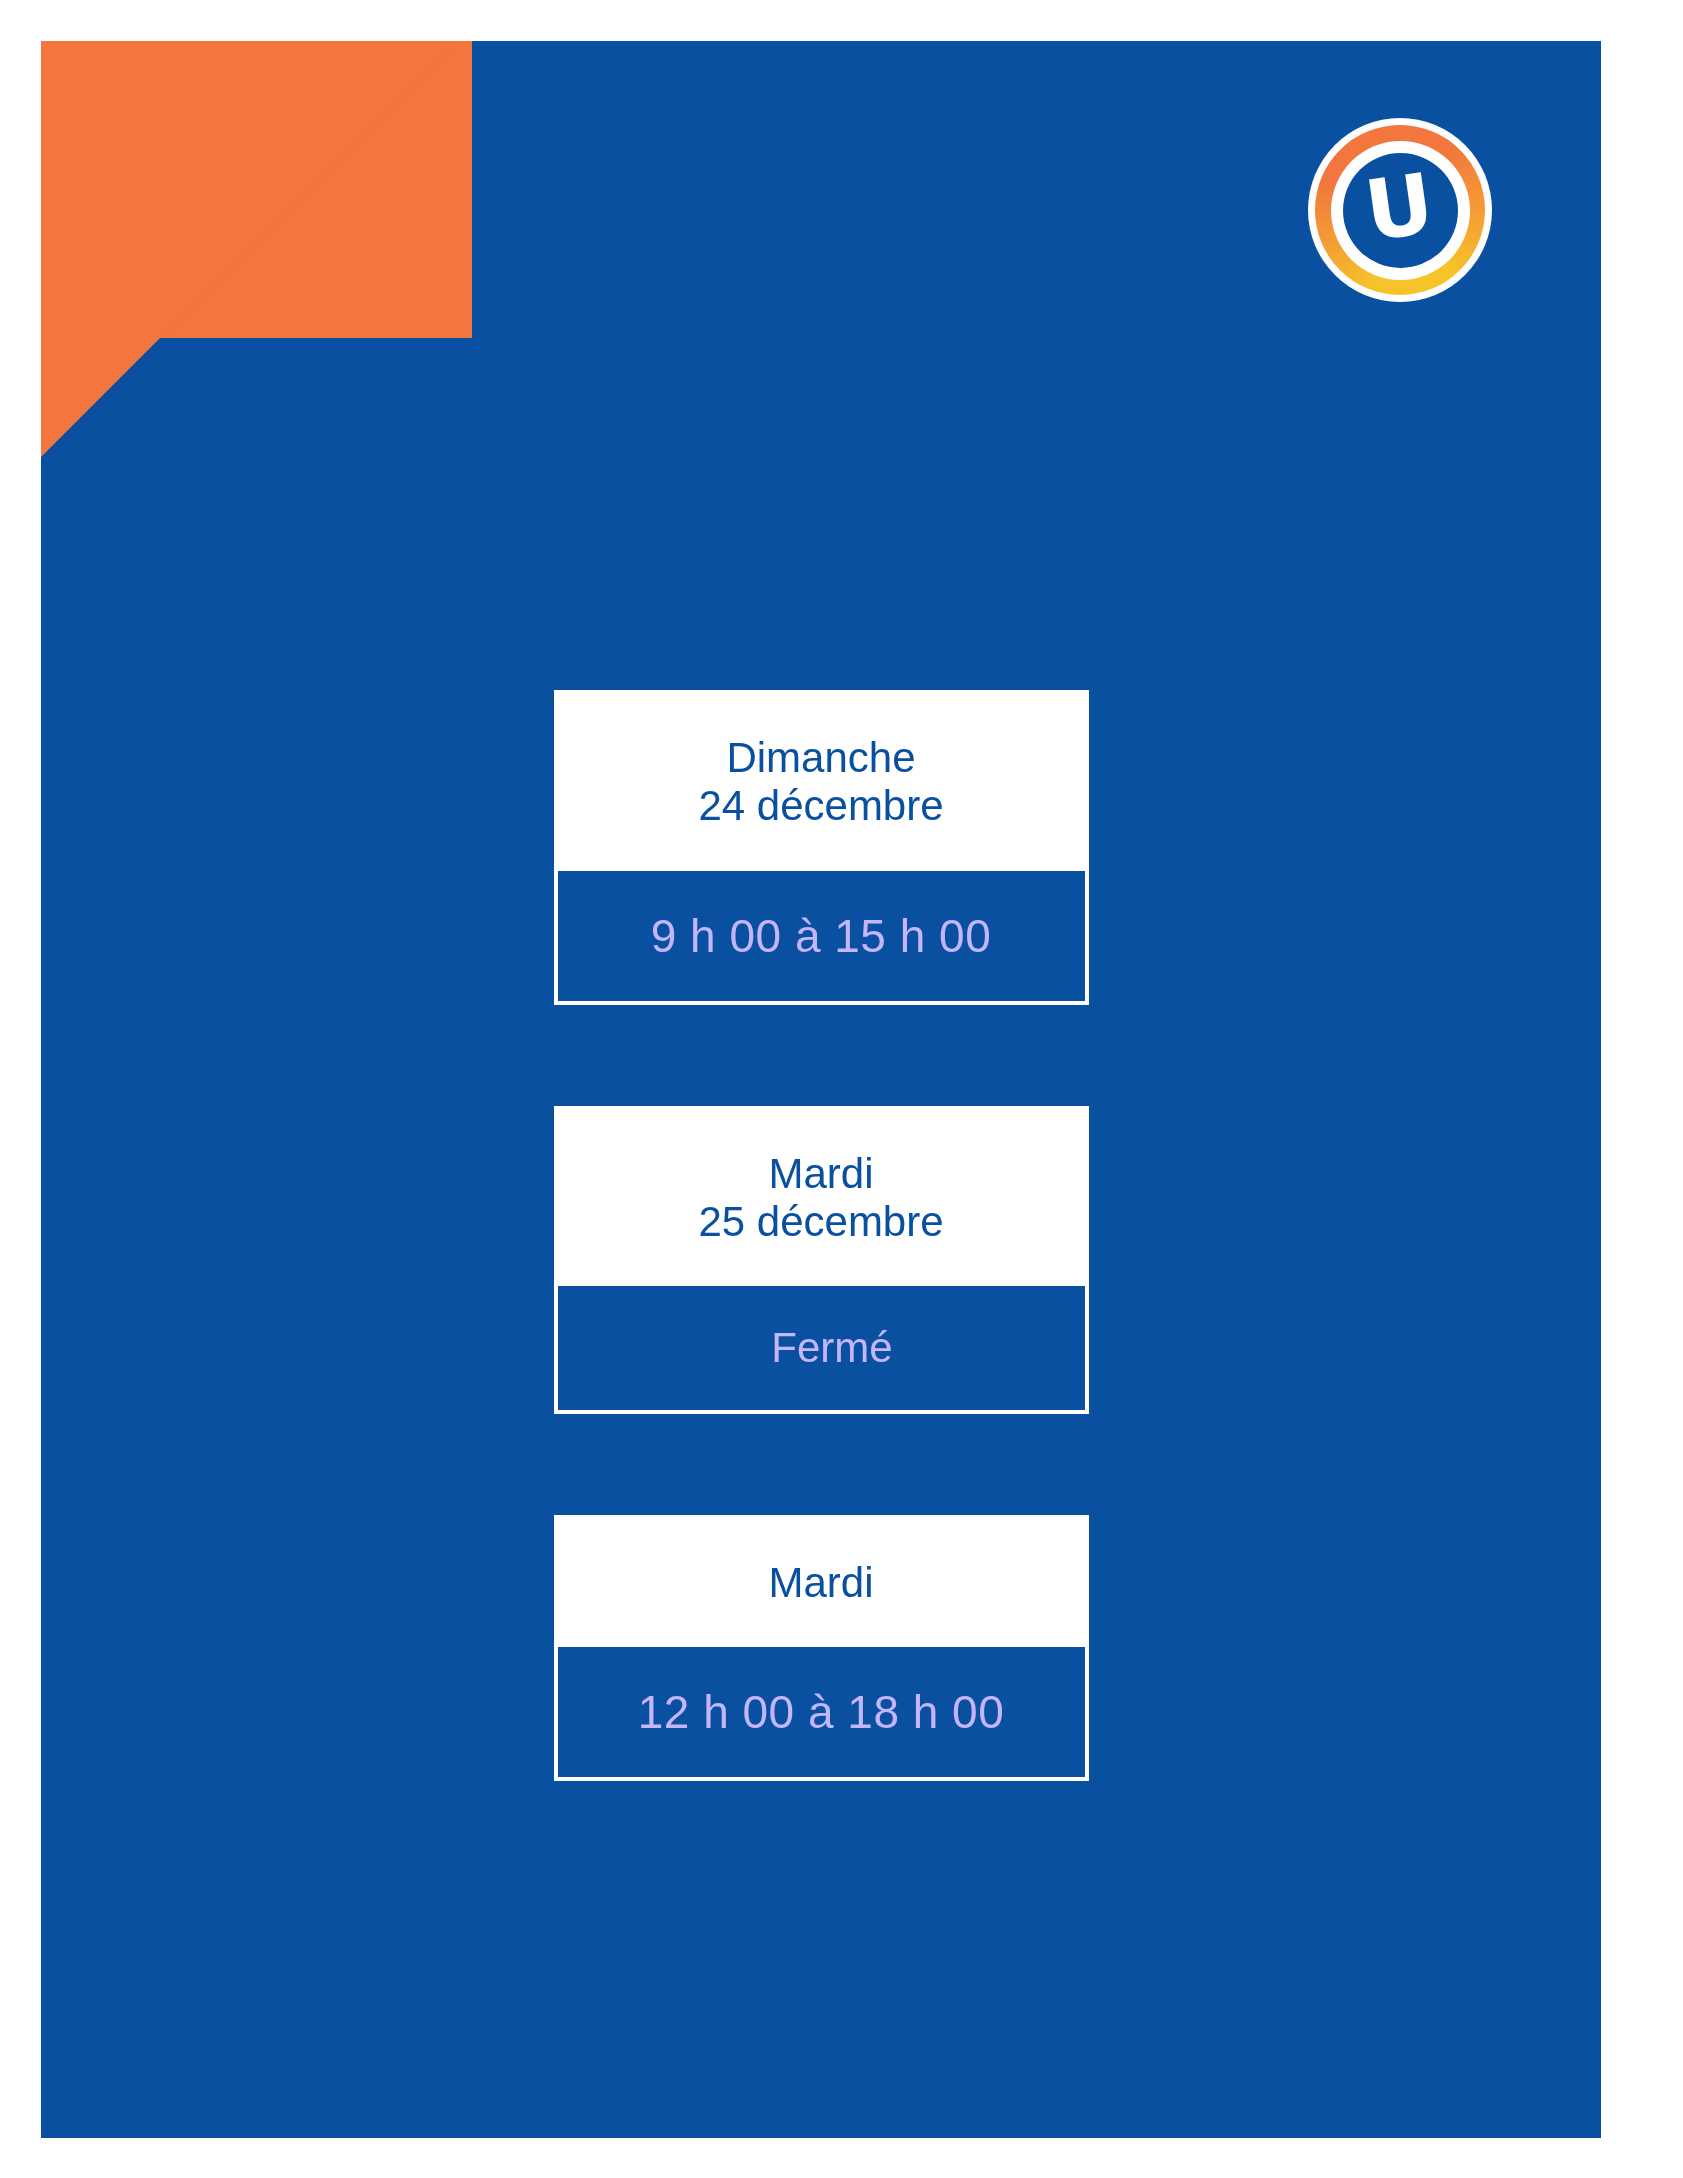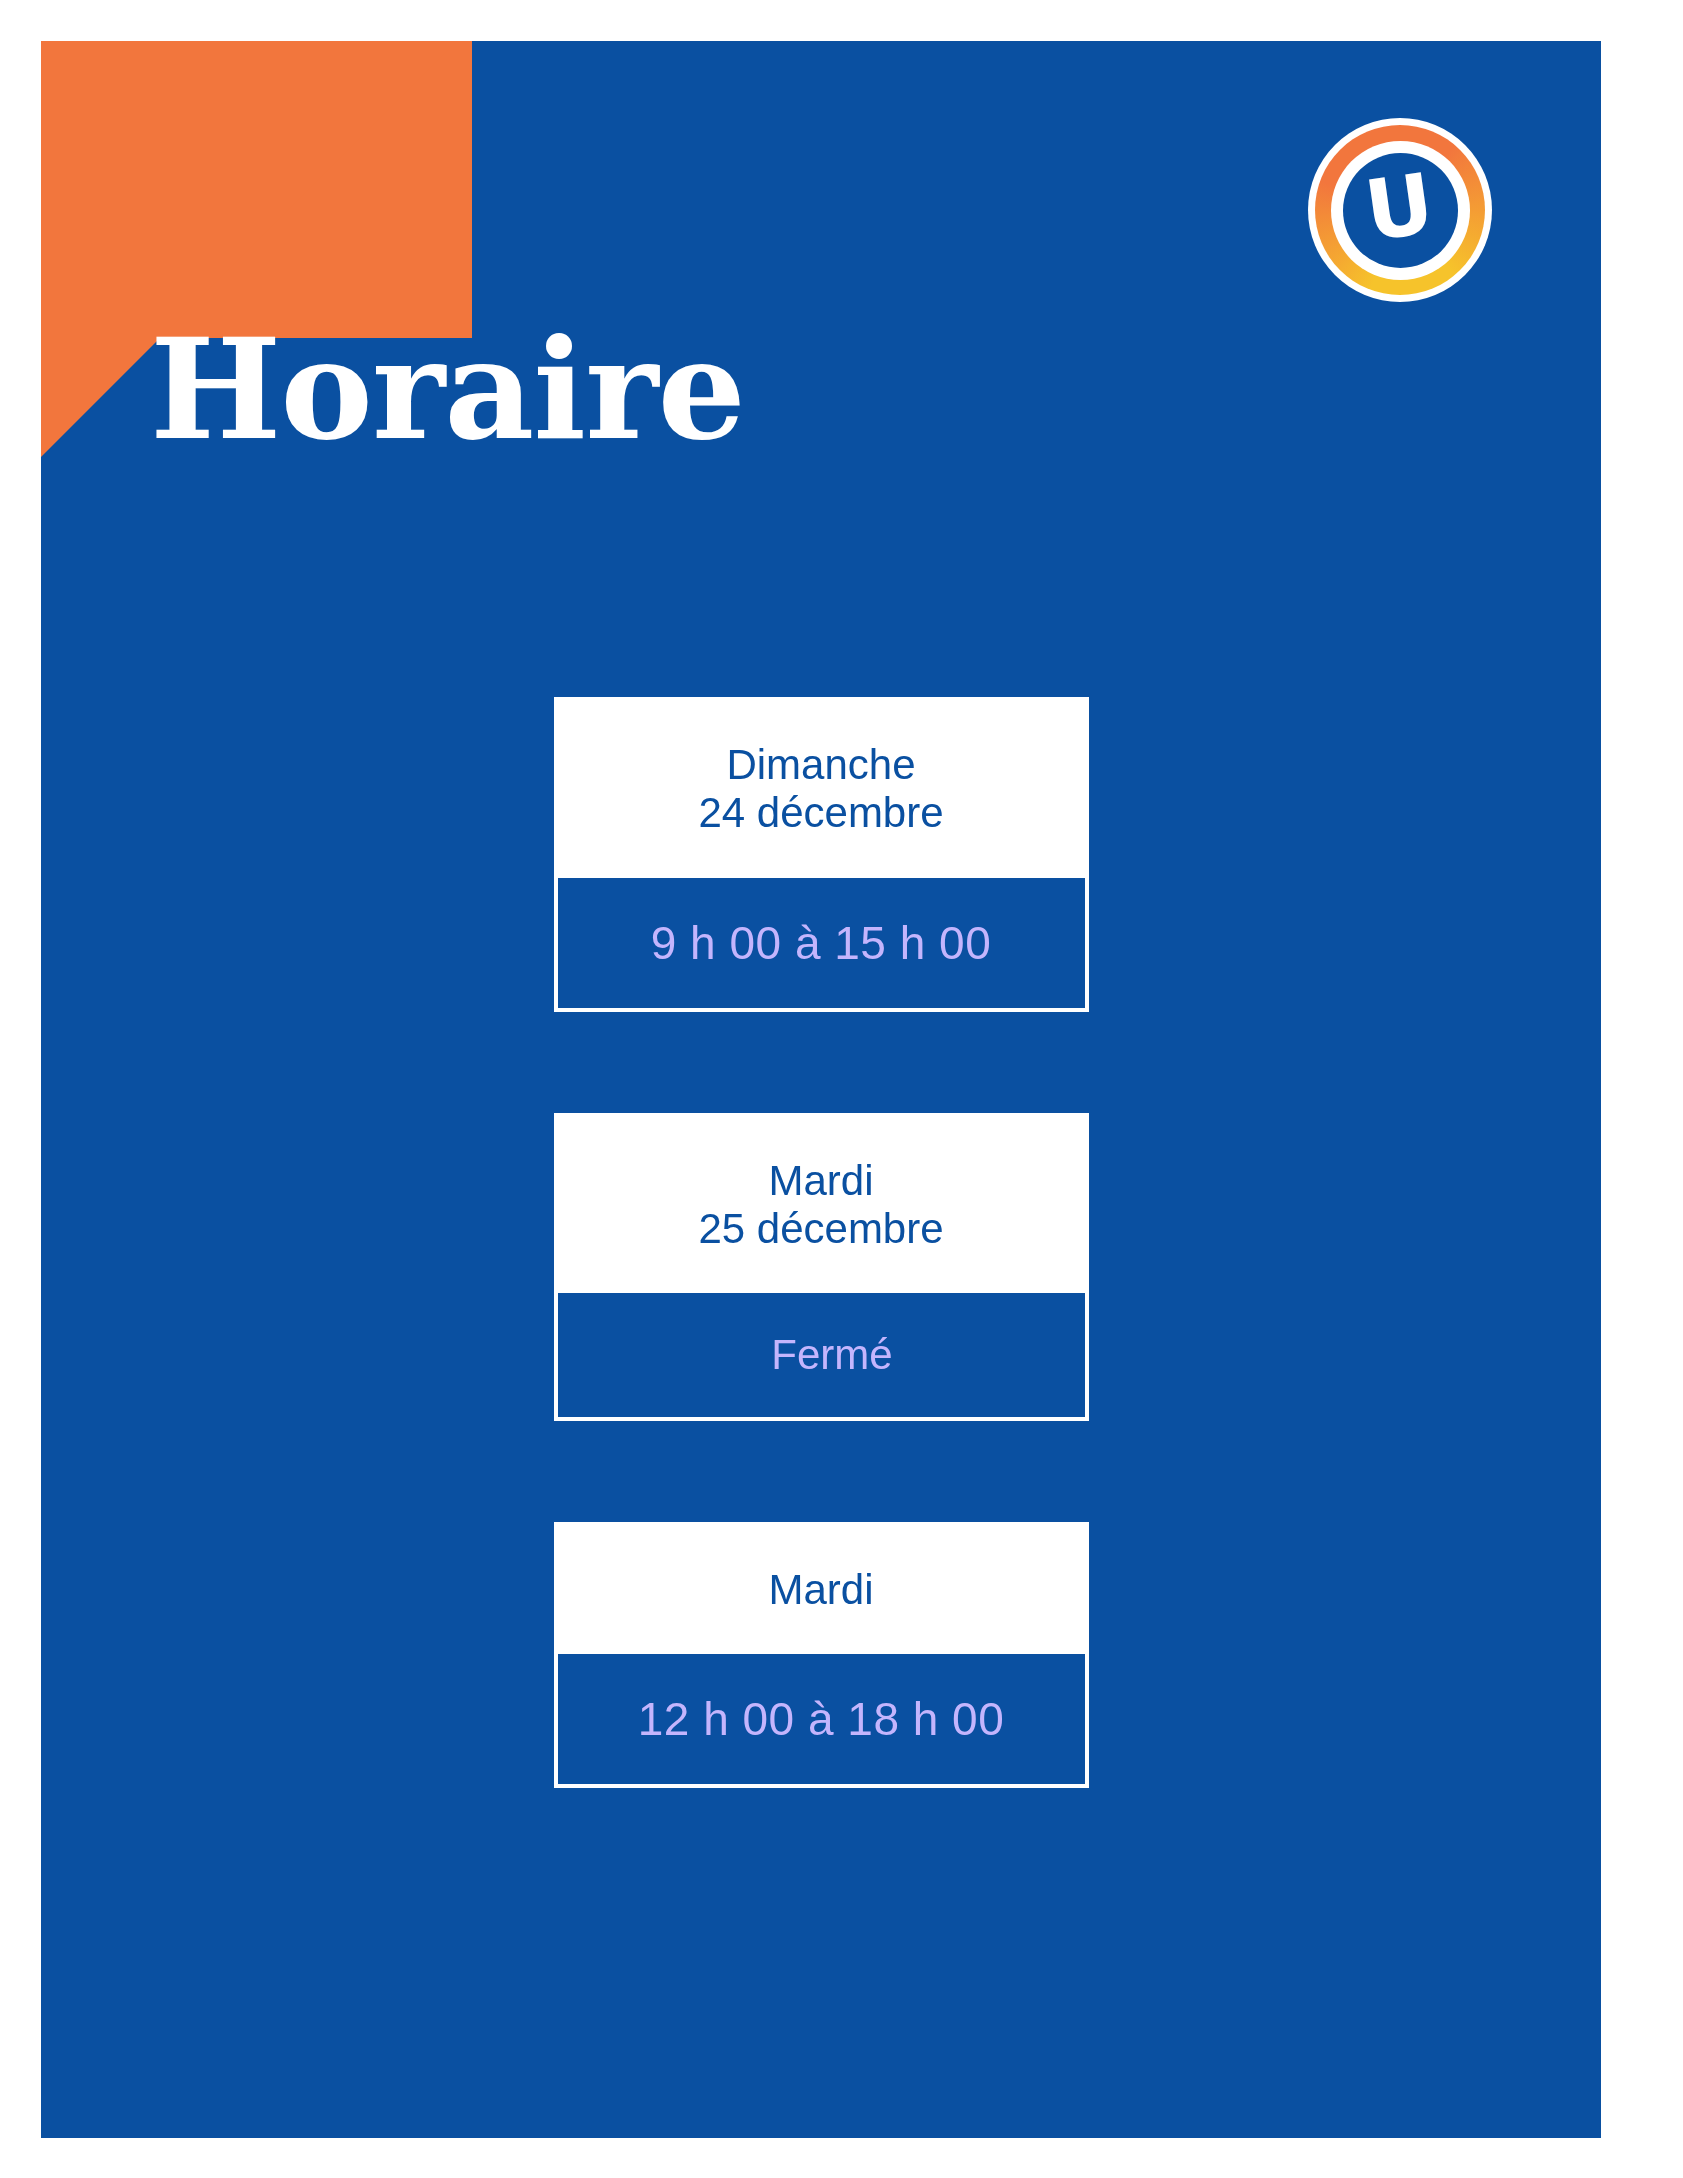--- a/index.html
+++ b/index.html
@@ -107,21 +107,21 @@
 
   
   .cards {
     position: absolute;
     top: 648px;
     left: 0;
     width: 100%;
   }
   .card {
     width: 535px;
-    margin: 8px auto 101px auto;
+    margin: 1px auto 101px auto;
   }
   .card:last-child { margin-bottom: 0; }
 
   .card-head {
     background: #ffffff;
     color: #0a50a1;
     text-align: center;
     padding: 44px 10px 40px 10px;
     font-size: 42px;
     line-height: 1.15;
@@ -158,21 +158,20 @@
   <div class="logo">
     <div class="logo-ring-outer">
       <div class="logo-ring-mid">
         <div class="logo-ring-inner">
           <span class="logo-letter">U</span>
         </div>
       </div>
     </div>
   </div>
 
-  <div class="title">Horaire</div>
 
   <div class="cards">
 
     <div class="card">
       <div class="card-head">
         <span class="day">Dimanche</span>
         <span class="date">24 décembre</span>
       </div>
       <div class="card-body">9 h 00 à 15 h 00</div>
     </div>

